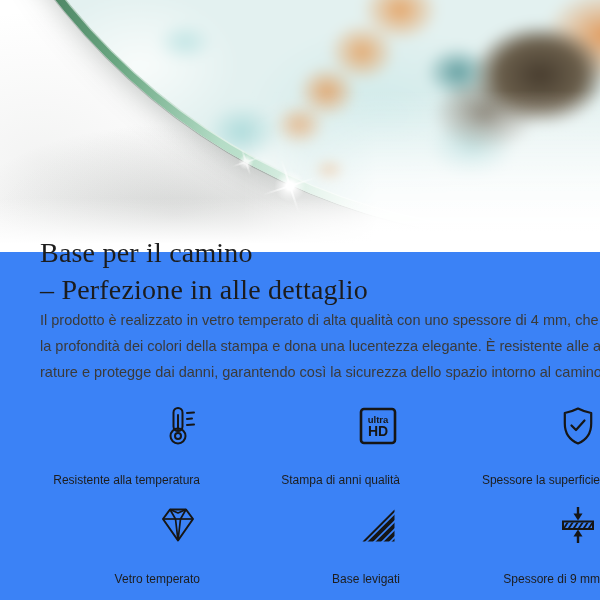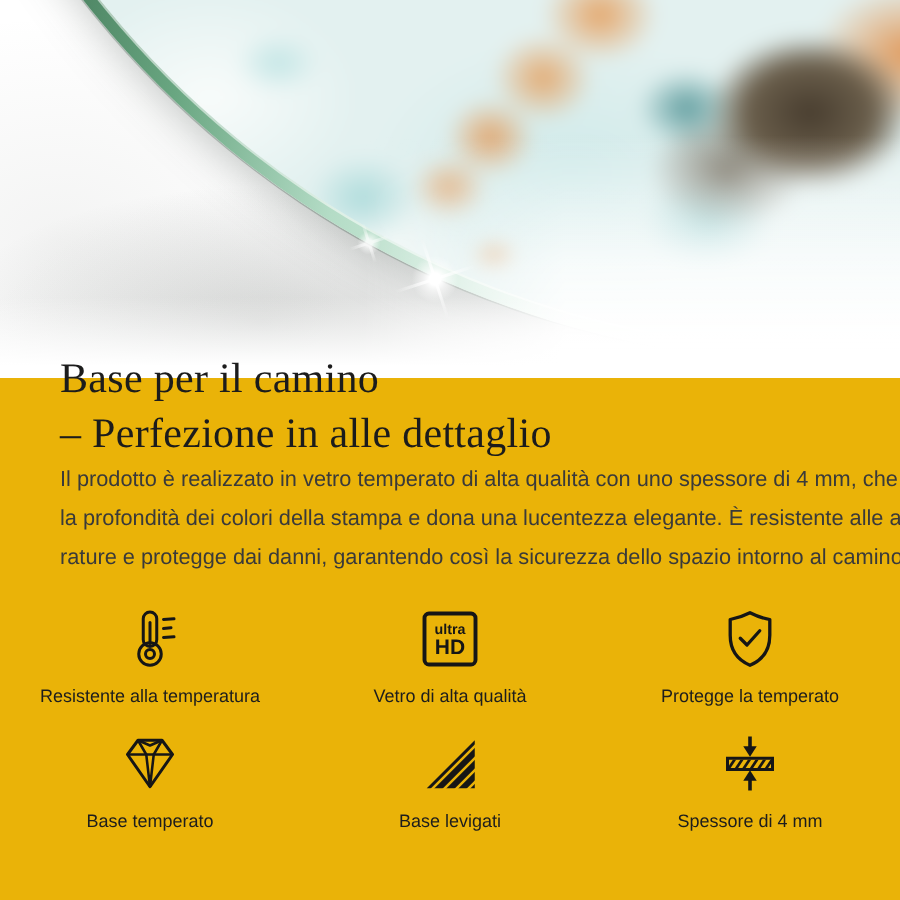--- a/index.html
+++ b/index.html
@@ -1,16 +1,16 @@
 <!DOCTYPE html>
 <html><head>
 <meta charset="utf-8">
 <style>
   html,body{margin:0;padding:0;background:#fff;}
-  .page{position:relative;width:600px;height:600px;overflow:hidden;background:#eab308;
+  .page{position:relative;width:600px;height:600px;overflow:hidden;background:#3b82f6;
         font-family:"Liberation Sans", sans-serif;}
 
   
   .photo{position:absolute;left:0;top:0;width:600px;height:252px;overflow:hidden;background:#fff;}
   .backdrop{position:absolute;inset:0;background:
       radial-gradient(300px 130px at 175px 215px, rgba(105,110,106,.22), rgba(105,110,106,0) 70%),
       radial-gradient(480px 220px at 330px 260px, rgba(120,124,120,.14), rgba(120,124,120,0) 75%),
       radial-gradient(260px 200px at 40px 160px, rgba(140,144,140,.10), rgba(140,144,140,0) 75%);}
   .disc{position:absolute;left:-78px;top:-1015px;width:1256px;height:1256px;border-radius:50%;
         background:linear-gradient(100deg,#1e4c33 8%, #35684a 16%, #69a681 26%, #b4dcc6 34%, #e2f3ea 44%, #f2faf5 60%);
@@ -53,23 +53,23 @@
   
   .title{position:absolute;left:40px;top:234px;margin:0;font-family:"Liberation Serif", serif;
          font-weight:400;font-size:28px;line-height:37px;color:#1c1c1c;letter-spacing:.2px;}
   .desc{position:absolute;left:40px;top:307px;margin:0;width:535px;
         font-size:14.5px;line-height:26px;color:#3a3a3a;}
   .desc .dline{display:block;white-space:nowrap;}
 
   
   .features{position:absolute;left:0;top:403px;width:600px;display:grid;
             grid-template-columns:repeat(3,1fr);row-gap:14px;}
-  .feature{display:flex;flex-direction:column;align-items:center;}
+  .feature{display:flex;flex-direction:column;align-items:flex-end;}
   .icon-box{height:46px;display:flex;align-items:center;justify-content:center;}
-  .flabel{margin-top:8px;font-size:12px;line-height:15px;color:#1d1d1d;text-align:center;}
+  .flabel{margin-top:24px;font-size:12px;line-height:15px;color:#1d1d1d;text-align:center;}
   .feature svg{stroke:#161616;fill:none;}
   .feature svg .fill{fill:#161616;stroke:none;}
 </style>
 </head>
 <body>
 
 <div class="page">
 
   <div class="photo">
     <div class="backdrop"></div>
@@ -113,44 +113,44 @@
     </div>
 
     <div class="feature">
       <div class="icon-box">
         <svg width="44" height="44" viewBox="0 0 44 44">
           <rect x="5" y="5" width="34" height="34" rx="3" stroke-width="2.6"></rect>
           <text x="22" y="18.5" text-anchor="middle" font-size="9.5" font-weight="600" font-family="Liberation Sans, sans-serif" class="fill">ultra</text>
           <text x="22" y="32" text-anchor="middle" font-size="14" font-weight="700" font-family="Liberation Sans, sans-serif" class="fill">HD</text>
         </svg>
       </div>
-      <div class="flabel">Vetro di alta qualità</div>
+      <div class="flabel">Stampa di anni qualità</div>
     </div>
 
     <div class="feature">
       <div class="icon-box">
         <svg width="44" height="44" viewBox="0 0 44 44" stroke-width="2.2" stroke-linejoin="round" stroke-linecap="round">
           <path d="M22 4.5 C 17.5 6.8 13.2 8.2 8.8 9 L 8.8 19.5 C 8.8 29.5 14.2 36.2 22 39.5 C 29.8 36.2 35.2 29.5 35.2 19.5 L 35.2 9 C 30.8 8.2 26.5 6.8 22 4.5 Z"></path>
           <path d="M15.5 21.5 L 20 26 L 28.5 16.5"></path>
         </svg>
       </div>
-      <div class="flabel">Protegge la temperato</div>
+      <div class="flabel">Spessore la superficie</div>
     </div>
 
     <div class="feature">
       <div class="icon-box">
         <svg width="44" height="44" viewBox="0 0 44 44" stroke-width="2" stroke-linejoin="round">
           <path d="M7 16 L14 6.5 L30 6.5 L37 16 L22 37.5 Z"></path>
           <path d="M7 16 L37 16" stroke-width="1.7"></path>
           <path d="M14 6.5 L22 10 L30 6.5" stroke-width="1.7"></path>
           <path d="M14 6.5 L19.5 16 L22 37.5" stroke-width="1.7"></path>
           <path d="M30 6.5 L24.5 16 L22 37.5" stroke-width="1.7"></path>
         </svg>
       </div>
-      <div class="flabel">Base temperato</div>
+      <div class="flabel">Vetro temperato</div>
     </div>
 
     <div class="feature">
       <div class="icon-box">
         <svg width="44" height="44" viewBox="0 0 44 44">
           <defs>
               <clipPath id="tri">
                 <path d="M6.5 38.5 L38.5 6.5 L38.5 38.5 Z"></path>
               </clipPath>
             </defs>
@@ -182,17 +182,17 @@
             <line x1="21" y1="28" x2="29" y2="16"></line>
             <line x1="26" y1="28" x2="34" y2="16"></line>
             <line x1="31" y1="28" x2="39" y2="16"></line>
           </g>
           <line x1="22" y1="4" x2="22" y2="11" stroke-width="2.4"></line>
           <path class="fill" d="M17.5 10.5 L26.5 10.5 L22 17.5 Z"></path>
           <line x1="22" y1="40" x2="22" y2="33" stroke-width="2.4"></line>
           <path class="fill" d="M17.5 33.5 L26.5 33.5 L22 26.5 Z"></path>
         </svg>
       </div>
-      <div class="flabel">Spessore di 4 mm</div>
+      <div class="flabel">Spessore di 9 mm</div>
     </div>
 
   </div>
 </div>
 
 </body></html>

